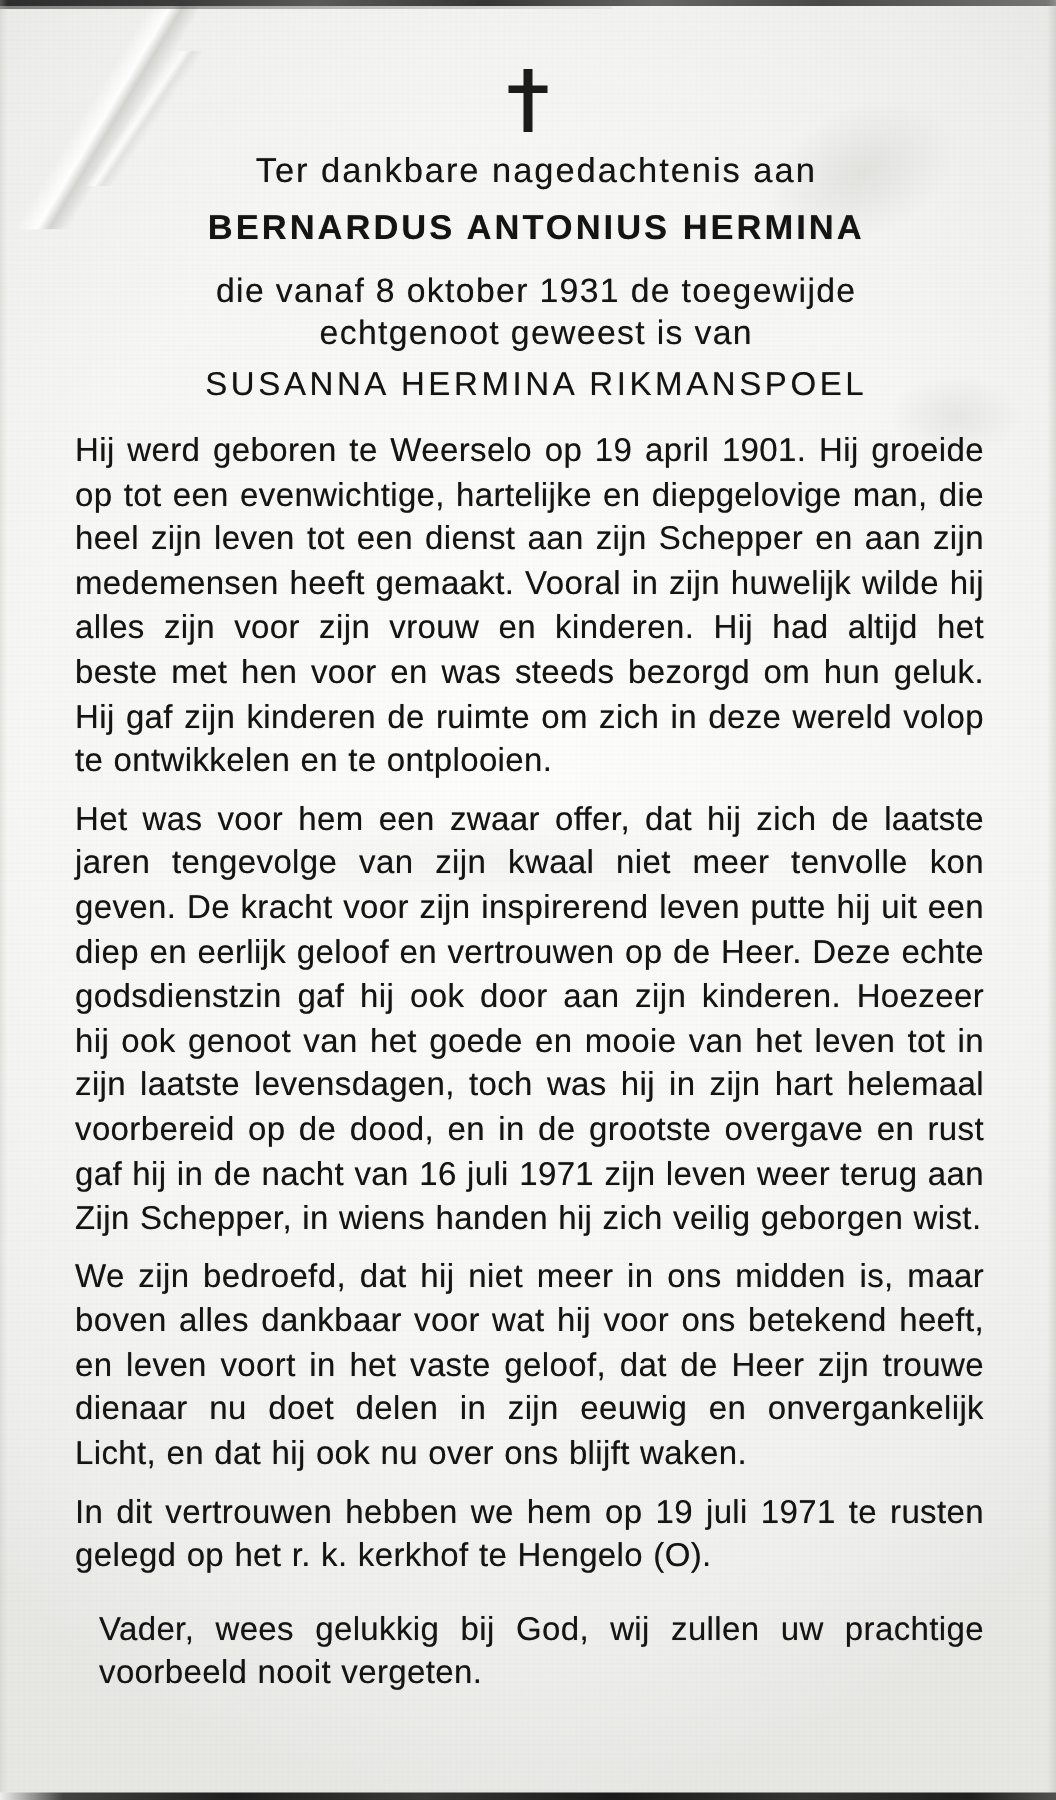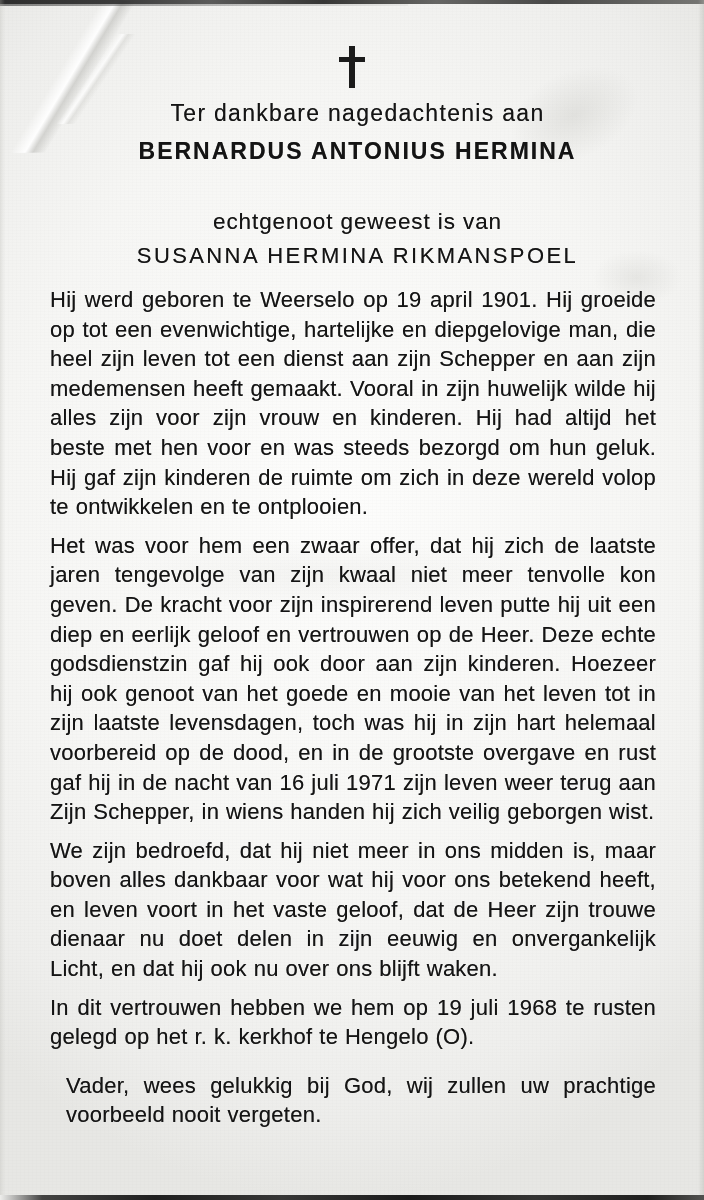--- a/index.html
+++ b/index.html
@@ -206,27 +206,28 @@
       <div class="cross">
         <span class="v"></span>
         <span class="h"></span>
       </div>
     </div>
 
     <div class="head line-dedication">Ter dankbare nagedachtenis aan</div>
 
     <div class="head line-name">BERNARDUS ANTONIUS HERMINA</div>
 
+    <div class="head line-married-1">die vanaf 8 oktober 1931 de toegewijde</div>
 
     <div class="head line-spouse">SUSANNA HERMINA RIKMANSPOEL</div>
 
     <div class="head line-married-2">echtgenoot geweest is van</div>
 
     <div class="body">
       <p class="para">Hij werd geboren te Weerselo op 19 april 1901. Hij groeide op tot een evenwichtige, hartelijke en diepgelovige man, die heel zijn leven tot een dienst aan zijn Schepper en aan zijn medemensen heeft gemaakt. Vooral in zijn huwelijk wilde hij alles zijn voor zijn vrouw en kinderen. Hij had altijd het beste met hen voor en was steeds bezorgd om hun geluk. Hij gaf zijn kinderen de ruimte om zich in deze wereld volop te ontwikkelen en te ontplooien.</p>
       <p class="para">Het was voor hem een zwaar offer, dat hij zich de laatste jaren tengevolge van zijn kwaal niet meer tenvolle kon geven. De kracht voor zijn inspirerend leven putte hij uit een diep en eerlijk geloof en vertrouwen op de Heer. Deze echte godsdienstzin gaf hij ook door aan zijn kinderen. Hoezeer hij ook genoot van het goede en mooie van het leven tot in zijn laatste levensdagen, toch was hij in zijn hart helemaal voorbereid op de dood, en in de grootste overgave en rust gaf hij in de nacht van 16 juli 1971 zijn leven weer terug aan Zijn Schepper, in wiens handen hij zich veilig geborgen wist.</p>
       <p class="para">We zijn bedroefd, dat hij niet meer in ons midden is, maar boven alles dankbaar voor wat hij voor ons betekend heeft, en leven voort in het vaste geloof, dat de Heer zijn trouwe dienaar nu doet delen in zijn eeuwig en onvergankelijk Licht, en dat hij ook nu over ons blijft waken.</p>
-      <p class="para">In dit vertrouwen hebben we hem op 19 juli 1968 te rusten gelegd op het r. k. kerkhof te Hengelo (O).</p>
+      <p class="para">In dit vertrouwen hebben we hem op 19 juli 1971 te rusten gelegd op het r. k. kerkhof te Hengelo (O).</p>
       <p class="para last">Vader, wees gelukkig bij God, wij zullen uw prachtige voorbeeld nooit vergeten.</p>
     </div>
 
   </div>
 </div>
 
 </body></html>

